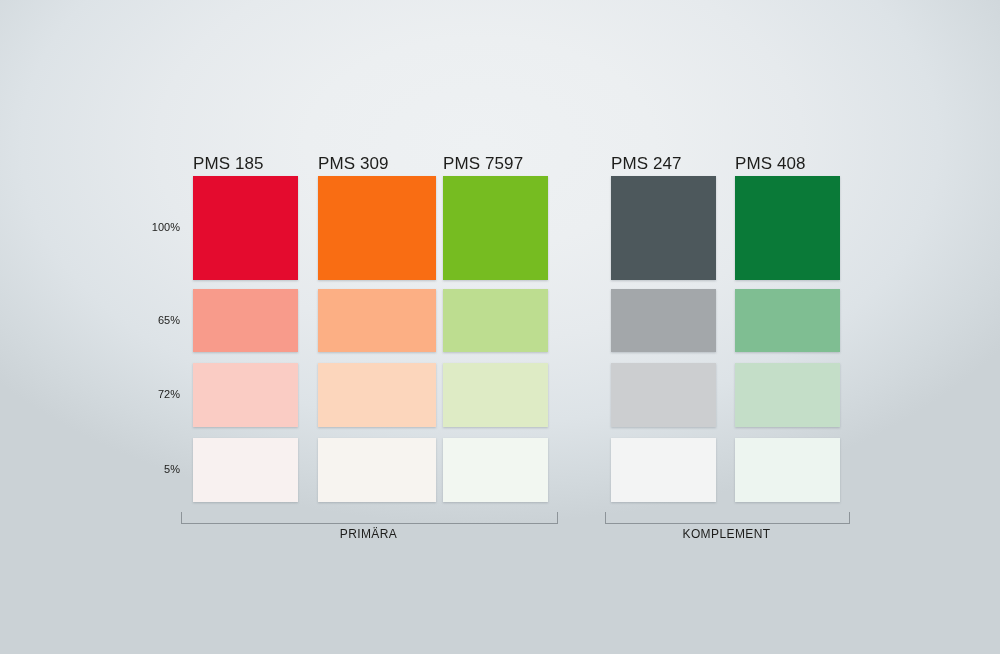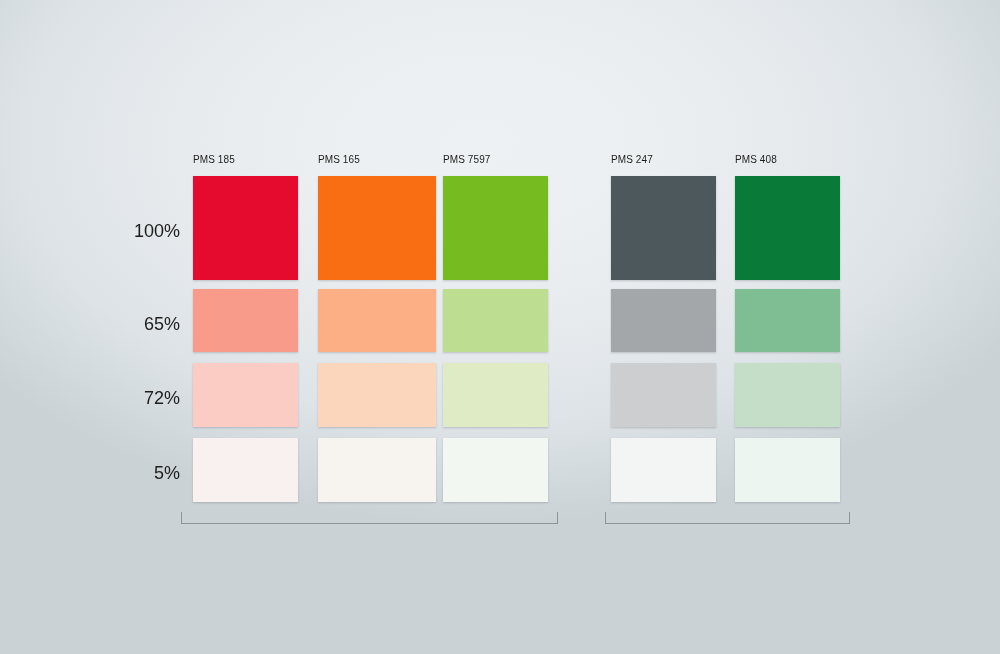--- a/index.html
+++ b/index.html
@@ -25,31 +25,31 @@
         #eceff1 28%,
         #e6eaed 52%,
         #dde3e7 74%,
         #d2d9dd 90%,
         #cbd2d6 100%);
   }
 
   
   .pms-label {
     position: absolute;
-    font-size: 10px;
+    font-size: 17px;
     color: #1d1d1b;
     letter-spacing: 0.1px;
     white-space: nowrap;
     line-height: 1;
   }
 
   
   .pct-label {
     position: absolute;
-    font-size: 18px;
+    font-size: 11px;
     color: #1d1d1b;
     text-align: right;
     white-space: nowrap;
     line-height: 1;
   }
 
   
   .swatch {
     position: absolute;
     box-shadow: 0 1px 2px rgba(90, 100, 110, 0.30);
@@ -80,35 +80,37 @@
 
 <div class="pct-label" style="left: 120px; width: 60px; top: 222px;">100%</div>
     <div class="pct-label" style="left: 120px; width: 60px; top: 314.5px;">65%</div>
     <div class="pct-label" style="left: 120px; width: 60px; top: 389px;">72%</div>
     <div class="pct-label" style="left: 120px; width: 60px; top: 464px;">5%</div>
     <div class="pms-label" style="left: 193px; top: 155px;">PMS 185</div>
     <div class="swatch" title="PMS 185 100% #E40B2E" style="left: 193px; top: 176px; width: 105px; height: 104px; background: rgb(228, 11, 46);"></div>
     <div class="swatch" title="PMS 185 50% #F89B8B" style="left: 193px; top: 289px; width: 105px; height: 63px; background: rgb(248, 155, 139);"></div>
     <div class="swatch" title="PMS 185 25% #FACCC4" style="left: 193px; top: 363px; width: 105px; height: 64px; background: rgb(250, 204, 196);"></div>
     <div class="swatch" title="PMS 185 5% #F8F1F0" style="left: 193px; top: 438px; width: 105px; height: 64px; background: rgb(248, 241, 240);"></div>
-    <div class="pms-label" style="left: 318px; top: 155px;">PMS 165</div>
+    <div class="pms-label" style="left: 318px; top: 155px;">PMS 309</div>
     <div class="swatch" title="PMS 165 100% #F96D13" style="left: 318px; top: 176px; width: 118px; height: 104px; background: rgb(249, 109, 19);"></div>
     <div class="swatch" title="PMS 165 50% #FCAF84" style="left: 318px; top: 289px; width: 118px; height: 63px; background: rgb(252, 175, 132);"></div>
     <div class="swatch" title="PMS 165 25% #FCD6BC" style="left: 318px; top: 363px; width: 118px; height: 64px; background: rgb(252, 214, 188);"></div>
     <div class="swatch" title="PMS 165 5% #F7F4F0" style="left: 318px; top: 438px; width: 118px; height: 64px; background: rgb(247, 244, 240);"></div>
     <div class="pms-label" style="left: 443px; top: 155px;">PMS 7597</div>
     <div class="swatch" title="PMS 7597 100% #76BC21" style="left: 443px; top: 176px; width: 105px; height: 104px; background: rgb(118, 188, 33);"></div>
     <div class="swatch" title="PMS 7597 50% #BDDD90" style="left: 443px; top: 289px; width: 105px; height: 63px; background: rgb(189, 221, 144);"></div>
     <div class="swatch" title="PMS 7597 25% #DEEBC5" style="left: 443px; top: 363px; width: 105px; height: 64px; background: rgb(222, 235, 197);"></div>
     <div class="swatch" title="PMS 7597 5% #F2F7F1" style="left: 443px; top: 438px; width: 105px; height: 64px; background: rgb(242, 247, 241);"></div>
     <div class="pms-label" style="left: 611px; top: 155px;">PMS 247</div>
     <div class="swatch" title="PMS 445 100% #4D585C" style="left: 611px; top: 176px; width: 105px; height: 104px; background: rgb(77, 88, 92);"></div>
     <div class="swatch" title="PMS 445 50% #A3A7AA" style="left: 611px; top: 289px; width: 105px; height: 63px; background: rgb(163, 167, 170);"></div>
     <div class="swatch" title="PMS 445 25% #CCCED0" style="left: 611px; top: 363px; width: 105px; height: 64px; background: rgb(204, 206, 208);"></div>
     <div class="swatch" title="PMS 445 5% #F3F4F4" style="left: 611px; top: 438px; width: 105px; height: 64px; background: rgb(243, 244, 244);"></div>
     <div class="pms-label" style="left: 735px; top: 155px;">PMS 408</div>
     <div class="swatch" title="PMS 356 100% #0A7A38" style="left: 735px; top: 176px; width: 105px; height: 104px; background: rgb(10, 122, 56);"></div>
     <div class="swatch" title="PMS 356 50% #7FBE92" style="left: 735px; top: 289px; width: 105px; height: 63px; background: rgb(127, 190, 146);"></div>
     <div class="swatch" title="PMS 356 25% #C4DEC8" style="left: 735px; top: 363px; width: 105px; height: 64px; background: rgb(196, 222, 200);"></div>
     <div class="swatch" title="PMS 356 5% #EDF5F0" style="left: 735px; top: 438px; width: 105px; height: 64px; background: rgb(237, 245, 240);"></div>
     <div class="bracket" style="left: 181px; top: 512px; width: 375px;"></div>
+    <div class="bracket-label" style="left: 181px; width: 375px; top: 528px;">PRIMÄRA</div>
     <div class="bracket" style="left: 605px; top: 512px; width: 243px;"></div>
+    <div class="bracket-label" style="left: 605px; width: 243px; top: 528px;">KOMPLEMENT</div>
   </div>
 
 </body></html>

